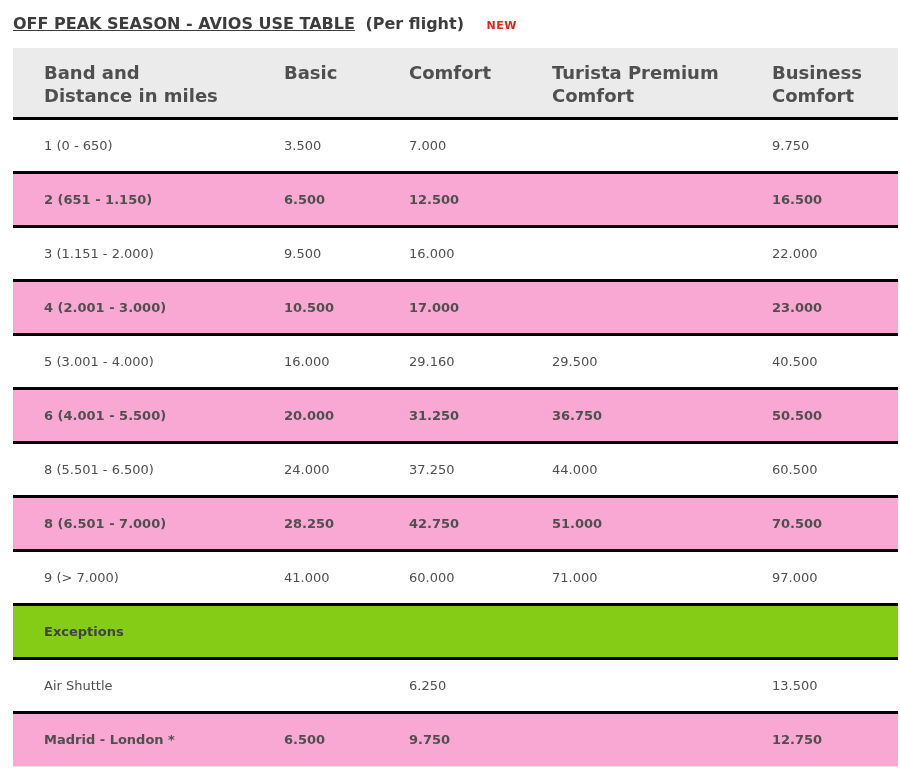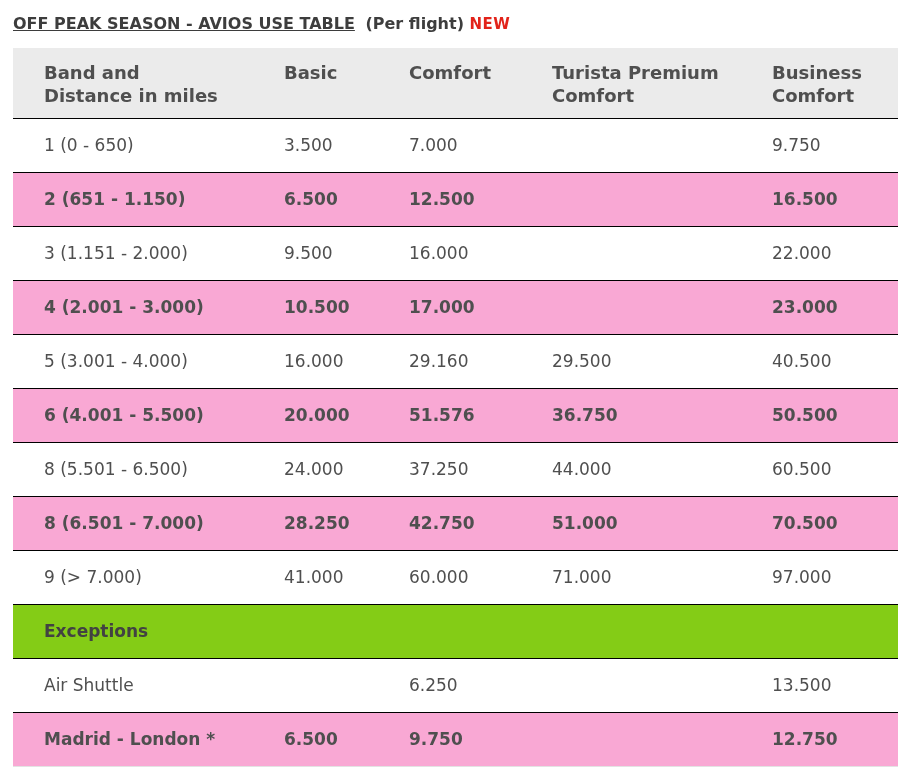--- a/index.html
+++ b/index.html
@@ -9,36 +9,36 @@
     font-family: "DejaVu Sans", "Liberation Sans", sans-serif;
     color: #4f4f4f;
   }
   .page { padding: 6px 0 0 13px; }
   .title {
     font-size: 16px; font-weight: bold; color: #3d3d3d;
     margin: 8px 0 15px 0; white-space: nowrap;
   }
   .title-main { text-decoration: underline; }
   .title-suffix { margin-left: 5px; }
-  .badge { color: #e2231a; font-size: 15px; letter-spacing: .5px; }
+  .badge { color: #e2231a; margin-left: 17px; font-size: 11px; letter-spacing: .5px; }
   table.avios-table {
     border-collapse: collapse; table-layout: fixed; width: 885px;
     border-bottom: 1px solid #e3e3e3;
   }
   th, td { text-align: left; padding-left: 31px; }
   thead th {
     background: #ebebeb; vertical-align: top; height: 70px;
     padding-top: 13px; font-size: 18px; line-height: 23px;
     font-weight: bold; color: #4f4f4f;
   }
   col.c1 { width: 240px; } col.c2 { width: 125px; } col.c3 { width: 143px; }
   col.c4 { width: 220px; } col.c5 { width: 157px; }
   tbody td {
-    height: 54px; font-size: 17px; color: #4f4f4f;
-    vertical-align: middle; border-top: 1px solid #000000;
+    height: 54px; font-size: 13px; color: #4f4f4f;
+    vertical-align: middle; border-top: 3px solid #000000;
     white-space: nowrap; overflow: hidden;
   }
   tr.alt-row { background: #f9a8d4; font-weight: bold; }
   tr.section-row { background: #84cc16; }
   tr.section-row td:first-child { font-weight: bold; color: #424242; }
 </style>
 </head>
 <body>
 
 <div class="page">
@@ -110,21 +110,21 @@
         <tr class="plain-row">
           <td>5 (3.001 - 4.000)</td>
           <td>16.000</td>
           <td>29.160</td>
           <td>29.500</td>
           <td>40.500</td>
         </tr>
         <tr class="alt-row">
           <td>6 (4.001 - 5.500)</td>
           <td>20.000</td>
-          <td>51.576</td>
+          <td>31.250</td>
           <td>36.750</td>
           <td>50.500</td>
         </tr>
         <tr class="plain-row">
           <td>8 (5.501 - 6.500)</td>
           <td>24.000</td>
           <td>37.250</td>
           <td>44.000</td>
           <td>60.500</td>
         </tr>

